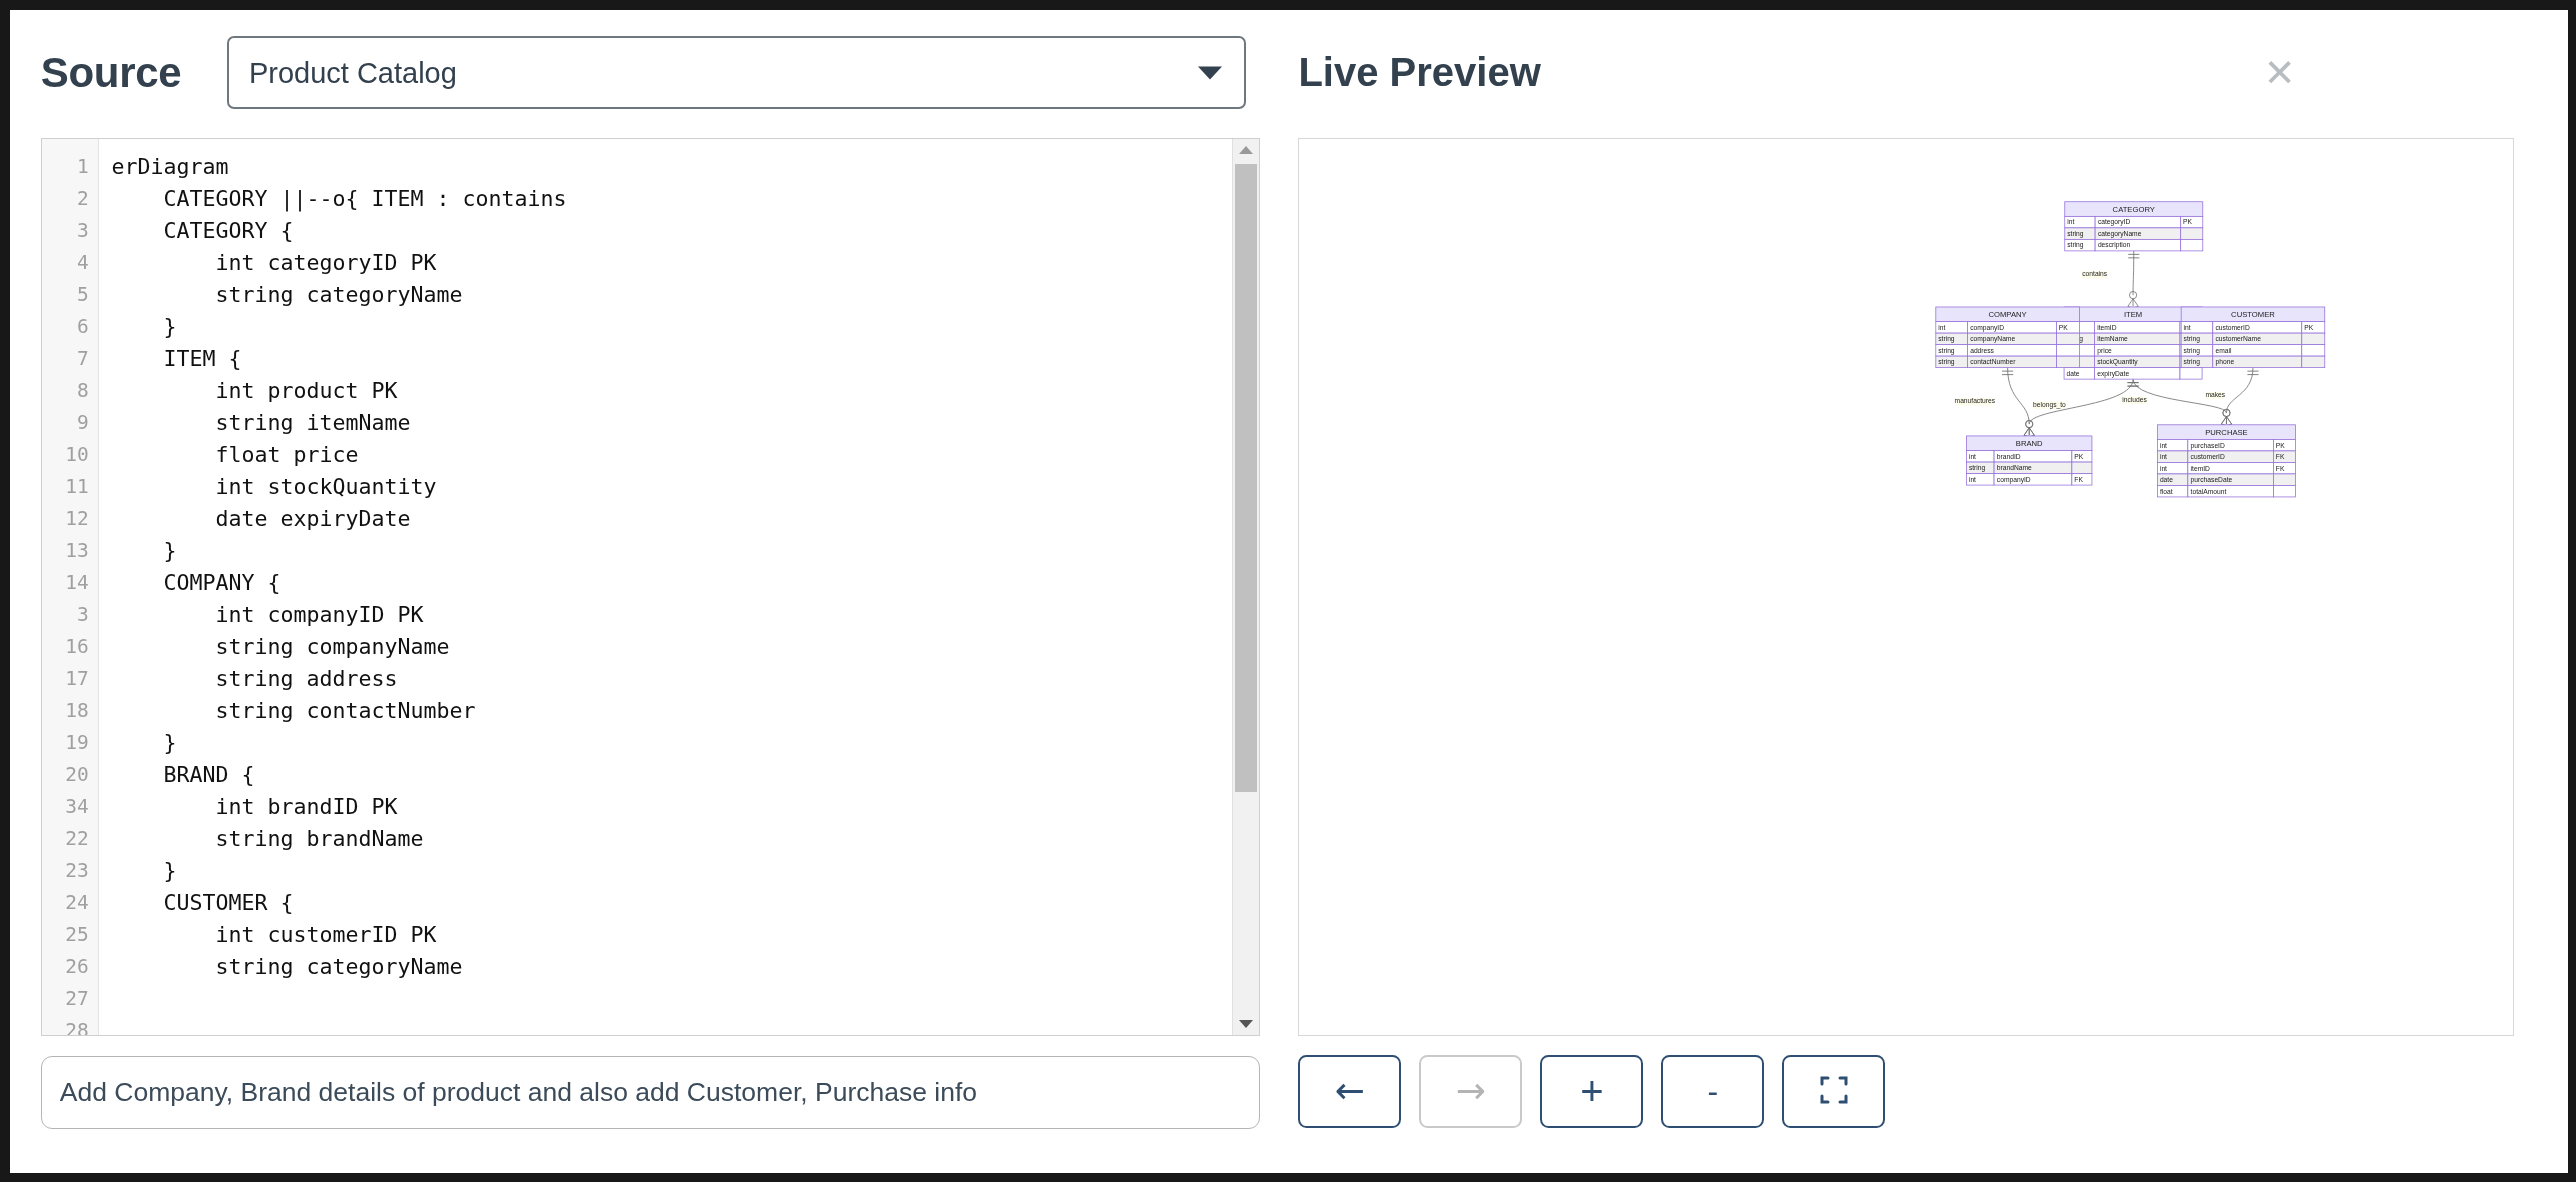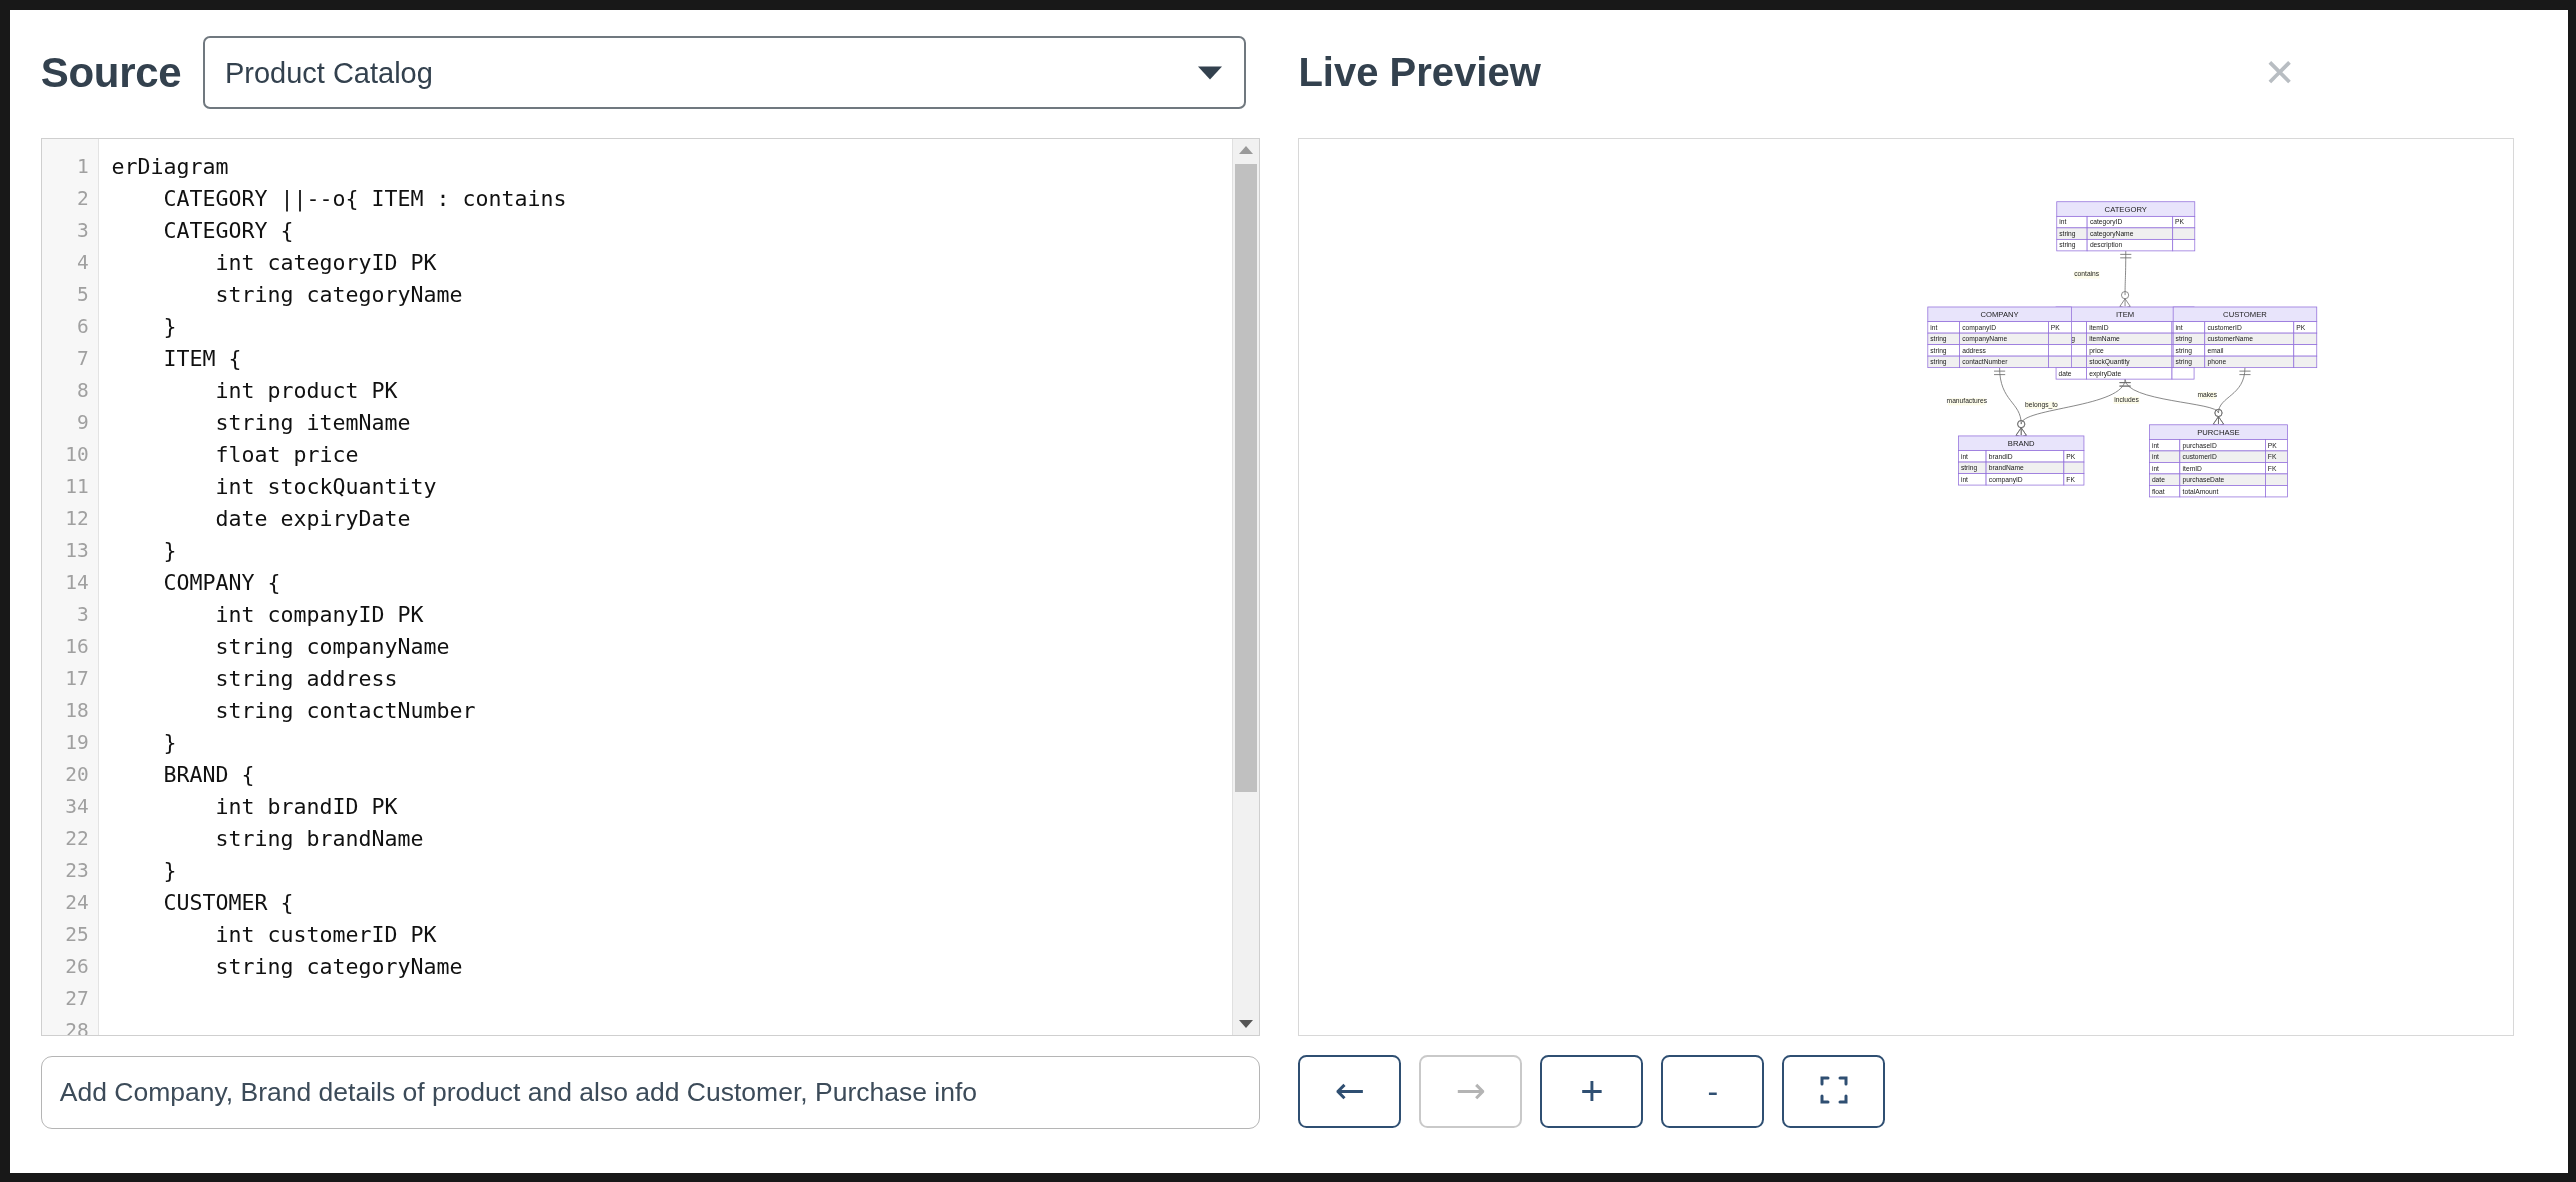--- a/index.html
+++ b/index.html
@@ -46,20 +46,21 @@
     font-weight: bold;
     letter-spacing: -0.3px;
     color: #33414e;
     margin-right: 22px;
     white-space: nowrap;
   }
   .select-wrap {
     flex: 1;
     position: relative;
     height: 73px;
+    margin-left: 24px;
   }
   .src-select {
     width: 100%;
     height: 73px;
     border: 2.1px solid #70787f;
     border-radius: 7px;
     background: #fff;
     font-size: 29px;
     color: #33414e;
     padding: 0 56px 0 19.5px;
@@ -181,20 +182,21 @@
     font-family: "Liberation Sans", sans-serif;
     font-weight: 300;
   }
   .preview-box {
     position:absolute;
     left: 12.6px; top: 128px;
     width: 1216px; height: 898px;
     border: 1.4px solid #d8d8d8;
     background: #fff;
     overflow: hidden;
+    padding-left: 8px;
   }
   .preview-box svg { display:block; }
 
   .btn-row {
     position:absolute;
     left: 12.6px; top: 1045px;
     display:flex;
     gap: 18px;
     padding-left: 0px;
   }

